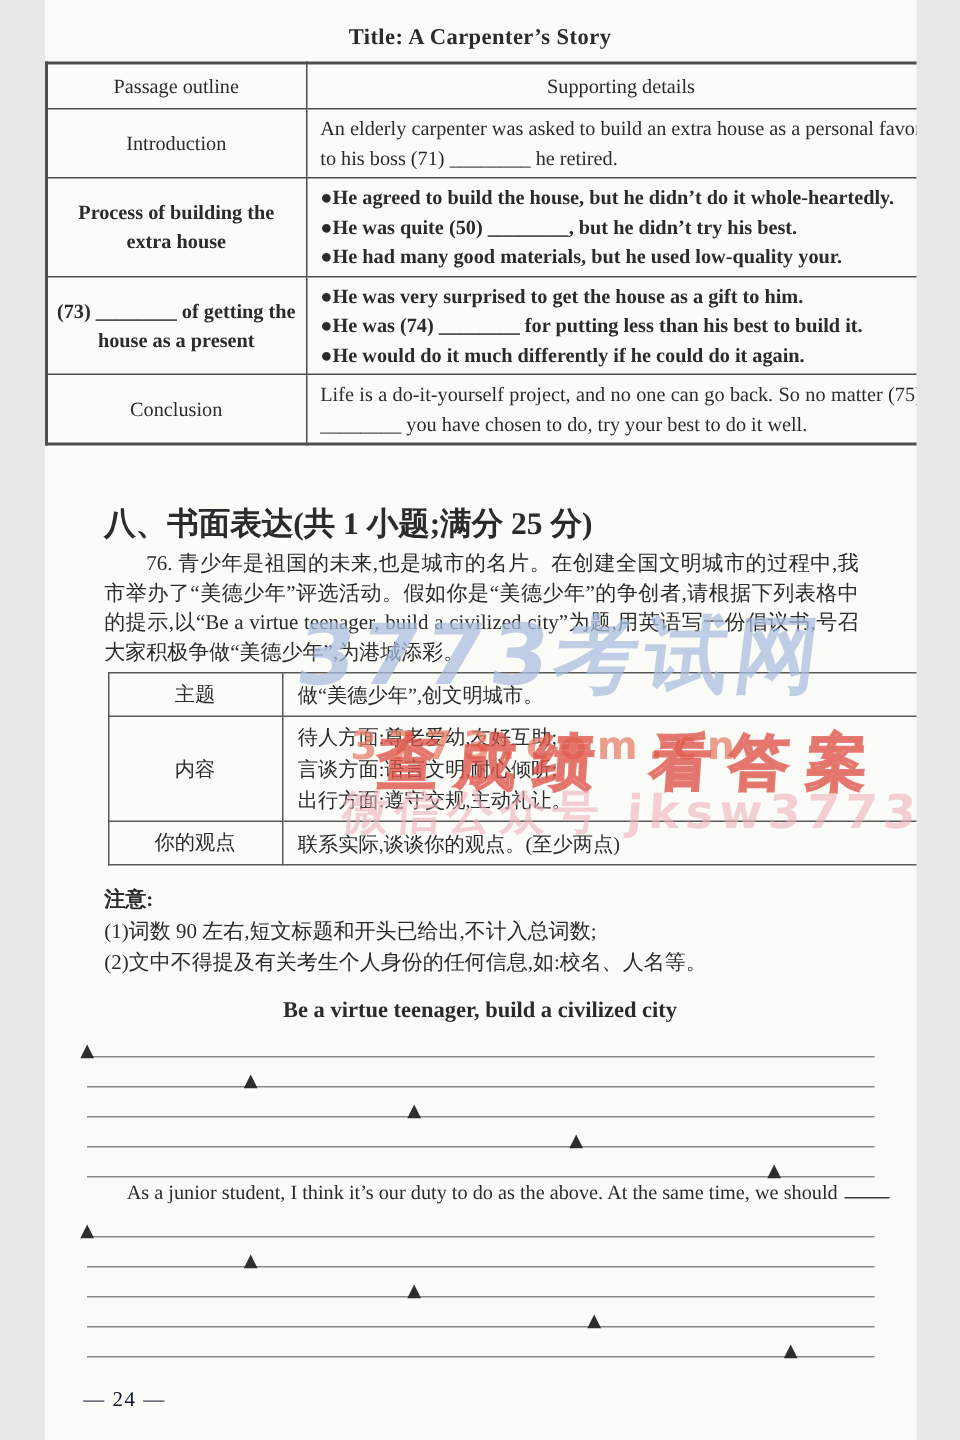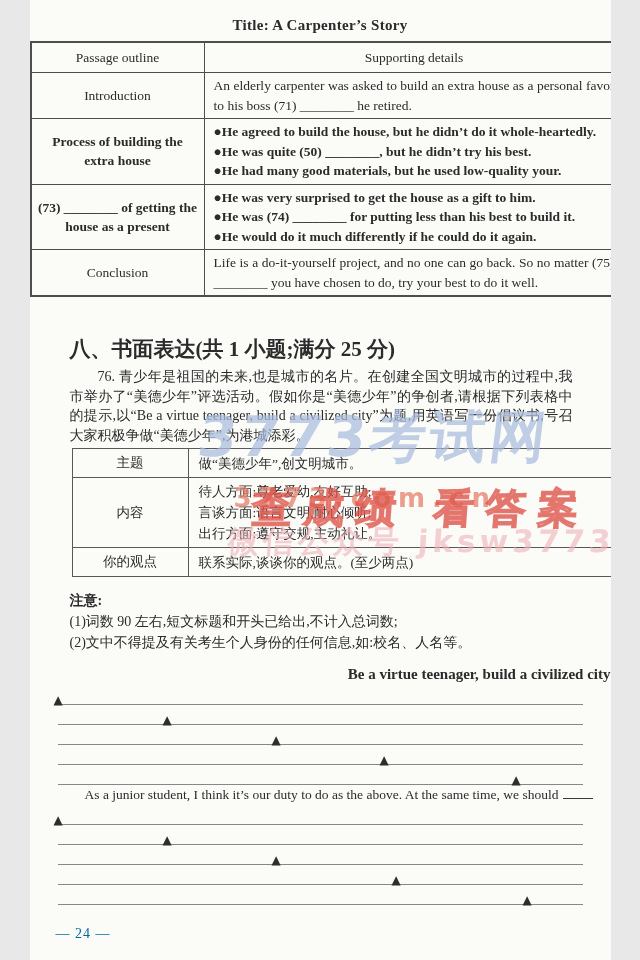--- a/index.html
+++ b/index.html
@@ -29,31 +29,31 @@
   table.prompt-table{margin:3px 0 0 42px;width:545px;border-collapse:collapse;font-size:13.5px;}
   table.prompt-table,table.prompt-table td{border:1px solid #585858;}
   td.p-label{width:113px;text-align:center;}
   td.p-content{padding:3px 10px;line-height:21px;font-family:Liberation Serif, serif;}
   tr.ph29{height:29px;} tr.ph69{height:69px;}
 
   .notes{margin:13px 40px 0;font-size:14px;line-height:21px;}
   .notes-heading{font-weight:bold;}
 
   
-  .essay-title{margin-top:13px;text-align:right;font-weight:bold;font-size:15px;}
+  .essay-title{margin-top:13px;text-align:center;font-weight:bold;font-size:15px;}
   .essay-area{margin:2px 28px 0;font-size:13.5px;}
   .line-row{display:flex;align-items:baseline;height:20px;}
   .lead{padding-left:27px;white-space:nowrap;}
   .blank{flex:1;border-bottom:1px solid #3a3a3a;height:13px;margin-left:5px;min-width:30px;}
   .write-line{position:relative;height:19px;border-bottom:1px solid #878787;}
   .marker{position:absolute;bottom:-2px;font-size:12px;line-height:1;color:#2d2d2d;
           font-family:"DejaVu Sans",sans-serif;}
 
   
-  .page-num{position:absolute;left:26px;bottom:18px;font-size:14px;color:#0369a1;letter-spacing:1px;}
+  .page-num{position:absolute;left:26px;bottom:18px;font-size:14px;color:#0f172a;letter-spacing:1px;}
 
   
   .watermark{position:absolute;left:0;top:0;width:100%;height:100%;pointer-events:none;z-index:5;}
   .watermark span{position:absolute;white-space:nowrap;font-family:"DejaVu Sans",sans-serif;font-weight:bold;}
   .wm-main{left:168px;top:400px;font-size:56px;letter-spacing:4px;color:#a9bedf;opacity:.72;transform:skewX(-7deg);}
   .wm-url{left:204px;top:483px;font-size:26px;letter-spacing:7px;color:#e8806b;opacity:.75;}
   .wm-red{left:222px;top:481px;font-size:40px;letter-spacing:12px;color:rgba(221,83,72,.18);
           -webkit-text-stroke:1.5px rgba(221,83,72,.75);transform:skewX(-4deg);}
   .wm-pink{left:198px;top:521px;font-size:31px;letter-spacing:4px;color:#f0b3ba;opacity:.6;transform:skewX(-4deg);}
 </style>

